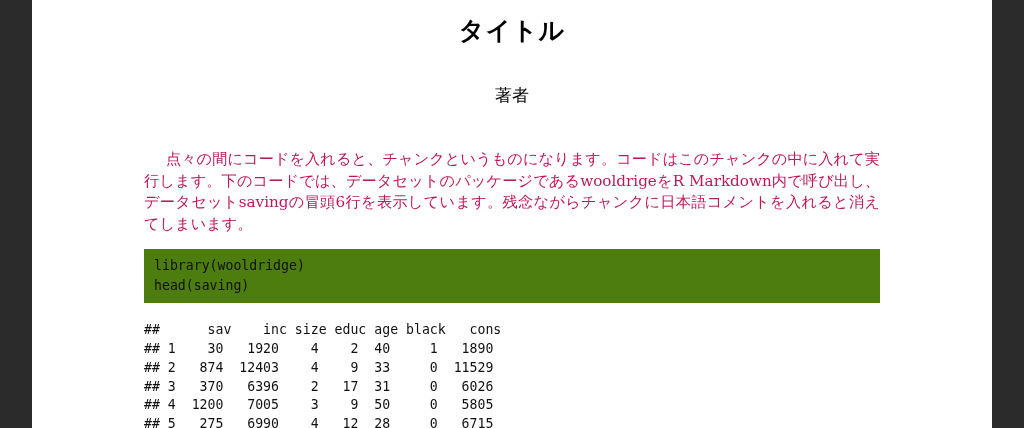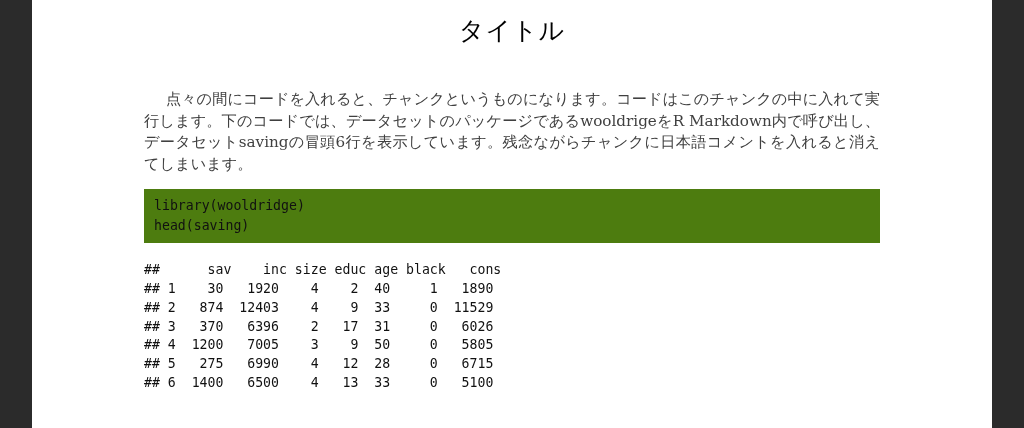--- a/index.html
+++ b/index.html
@@ -24,39 +24,39 @@
     left: 32px;
     top: 0;
     width: 960px;
     height: 428px;
     background: #ffffff;
     overflow: hidden;
   }
   .doc-title {
     text-align: center;
     font-size: 25px;
-    font-weight: 400;
+    font-weight: 700;
     letter-spacing: 1px;
     margin: 14px 0 0 0;
     color: #000;
     font-family: "DejaVu Serif", serif;
   }
   .doc-author {
     text-align: center;
     font-size: 17px;
     font-weight: 400;
     margin: 37px 0 0 0;
     color: #000;
     font-family: "DejaVu Serif", serif;
   }
   .body-text {
     margin: 42px 112px 0 112px;
     font-size: 15.2px;
     line-height: 1.42;
-    color: #404040;
+    color: #be185d;
     text-align: justify;
     font-family: "DejaVu Serif", serif;
   }
   .body-text .indent {
     display: inline-block;
     width: 22px;
   }
   .code-block {
     margin: 14px 112px 0 112px;
     background: #4d7c0f;
@@ -92,20 +92,21 @@
     background: #2b2b2b;
   }
 </style>
 </head>
 <body>
 
 <div class="viewport">
   <div class="scroll-left"></div>
   <div class="page">
     <h1 class="doc-title">タイトル</h1>
+    <h2 class="doc-author">著者</h2>
     <p class="body-text"><span class="indent"></span><span>点々の間にコードを入れると、チャンクというものになります。コードはこのチャンクの中に入れて実行します。下のコードでは、データセットのパッケージであるwooldrigeをR Markdown内で呼び出し、データセットsavingの冒頭6行を表示しています。残念ながらチャンクに日本語コメントを入れると消えてしまいます。</span></p>
     <pre class="code-block">library(wooldridge)
 head(saving)</pre>
     <pre class="output-block">##      sav    inc size educ age black   cons
 ## 1    30   1920    4    2  40     1   1890
 ## 2   874  12403    4    9  33     0  11529
 ## 3   370   6396    2   17  31     0   6026
 ## 4  1200   7005    3    9  50     0   5805
 ## 5   275   6990    4   12  28     0   6715
 ## 6  1400   6500    4   13  33     0   5100</pre>

